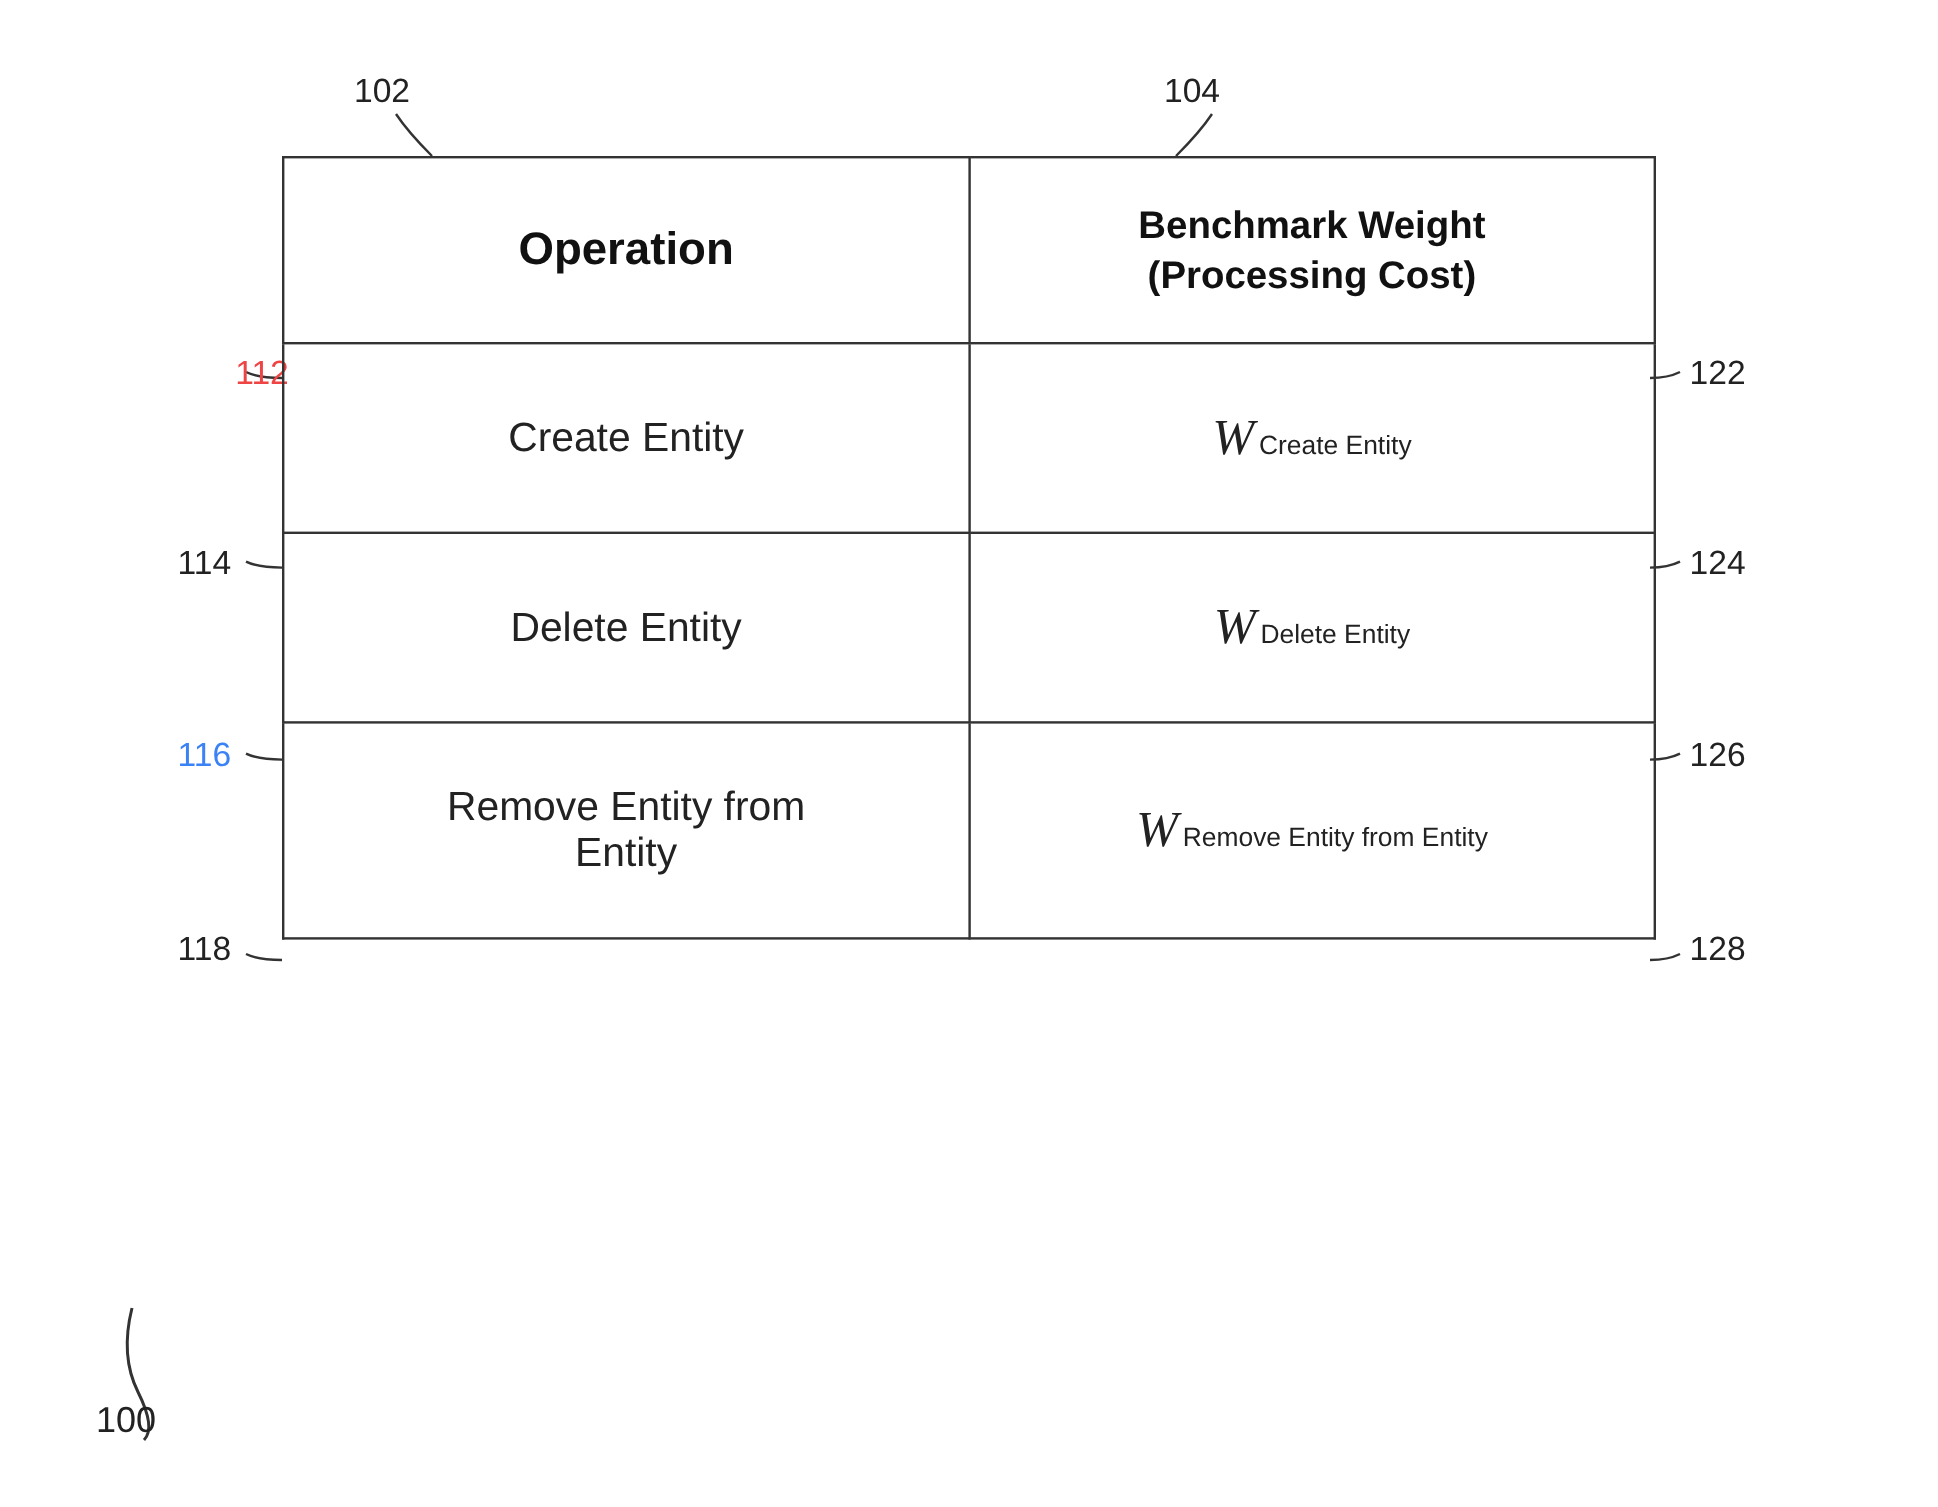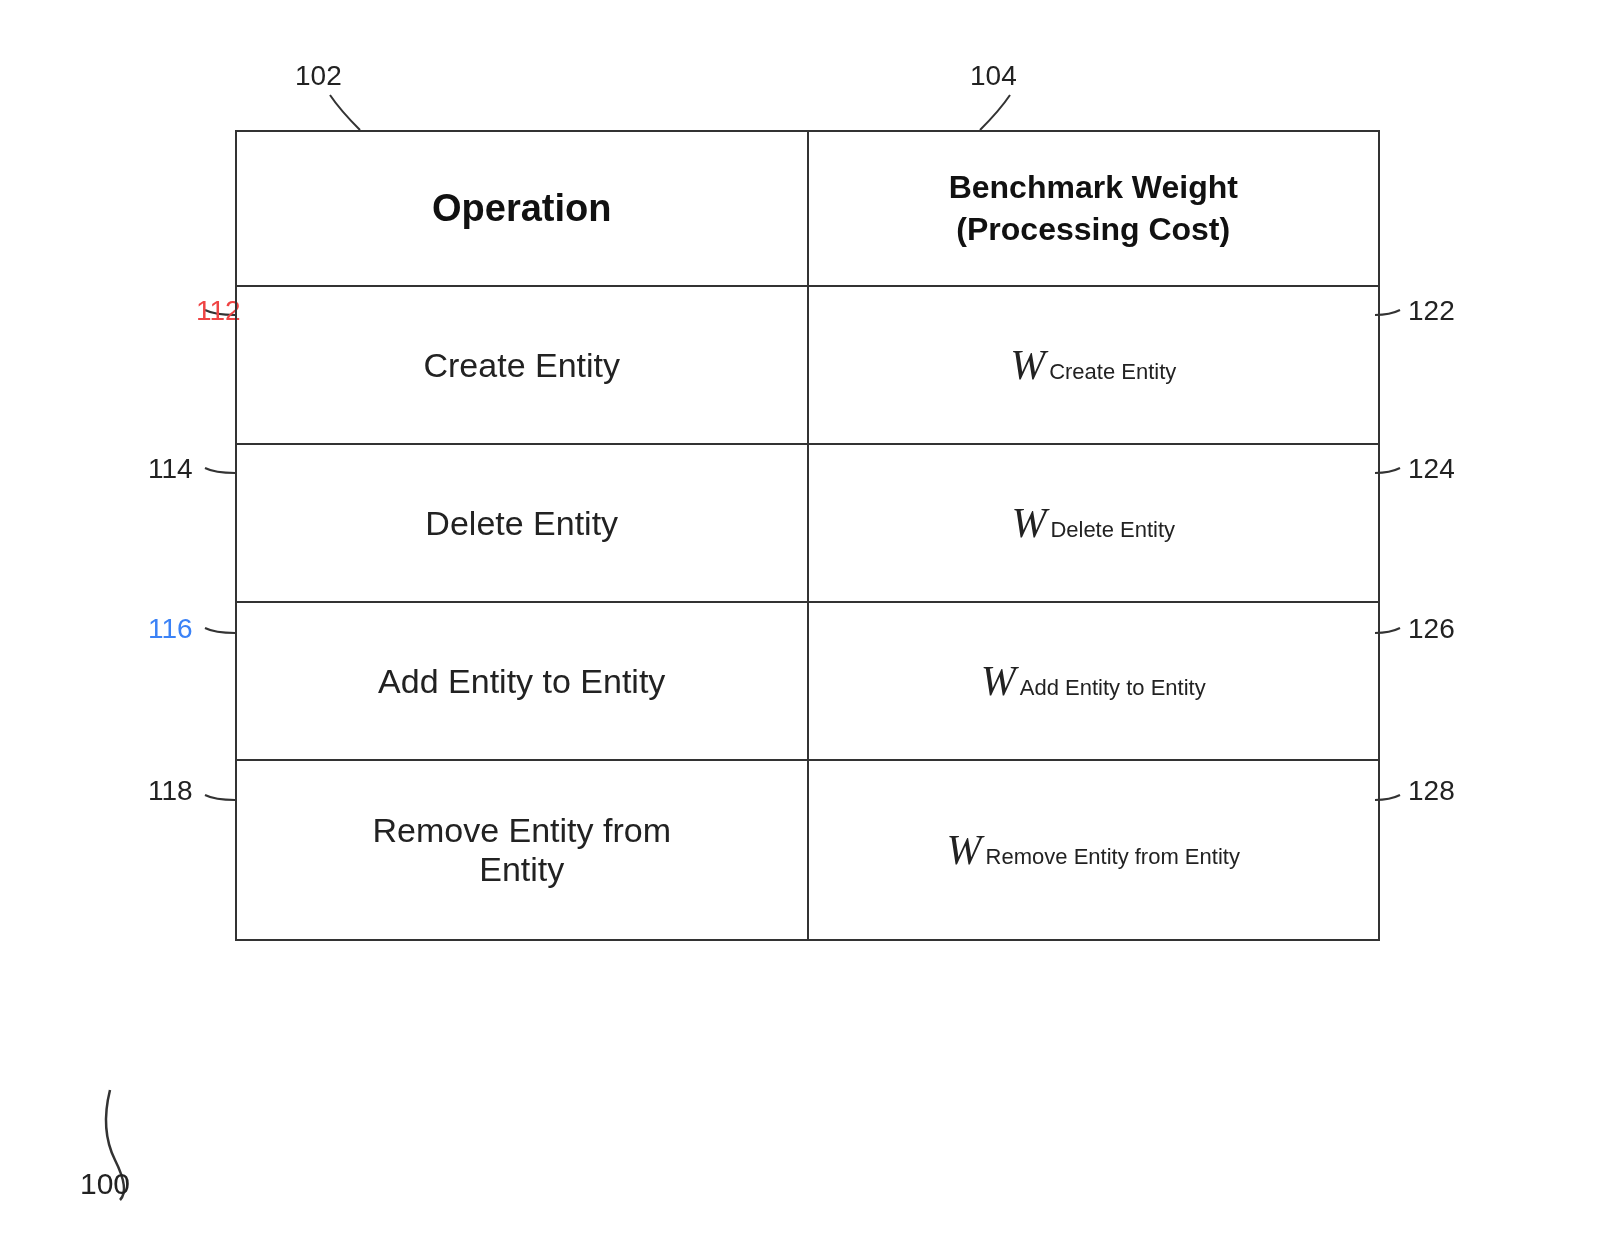--- a/index.html
+++ b/index.html
@@ -148,31 +148,20 @@
             <span>Delete Entity</span>
           </td>
           <td style="padding:40px 20px; height:158px;">
             <div class="weight-cell">
               <span class="weight-W">W</span>
               <sub class="weight-sub">Delete Entity</sub>
             </div>
           </td>
         </tr>
 
-        <tr>
-          <td style="font-size:34px; padding:40px 20px; height:158px;">
-            <span>Add Entity to Entity</span>
-          </td>
-          <td style="padding:40px 20px; height:158px;">
-            <div class="weight-cell">
-              <span class="weight-W">W</span>
-              <sub class="weight-sub">Add Entity to Entity</sub>
-            </div>
-          </td>
-        </tr>
 
         <tr>
           <td style="font-size:34px; padding:30px 20px; height:180px;">
             <span>Remove Entity from<br>Entity</span>
           </td>
           <td style="padding:30px 20px; height:180px;">
             <div class="weight-cell">
               <span class="weight-W">W</span>
               <sub class="weight-sub">Remove Entity from Entity</sub>
             </div>

